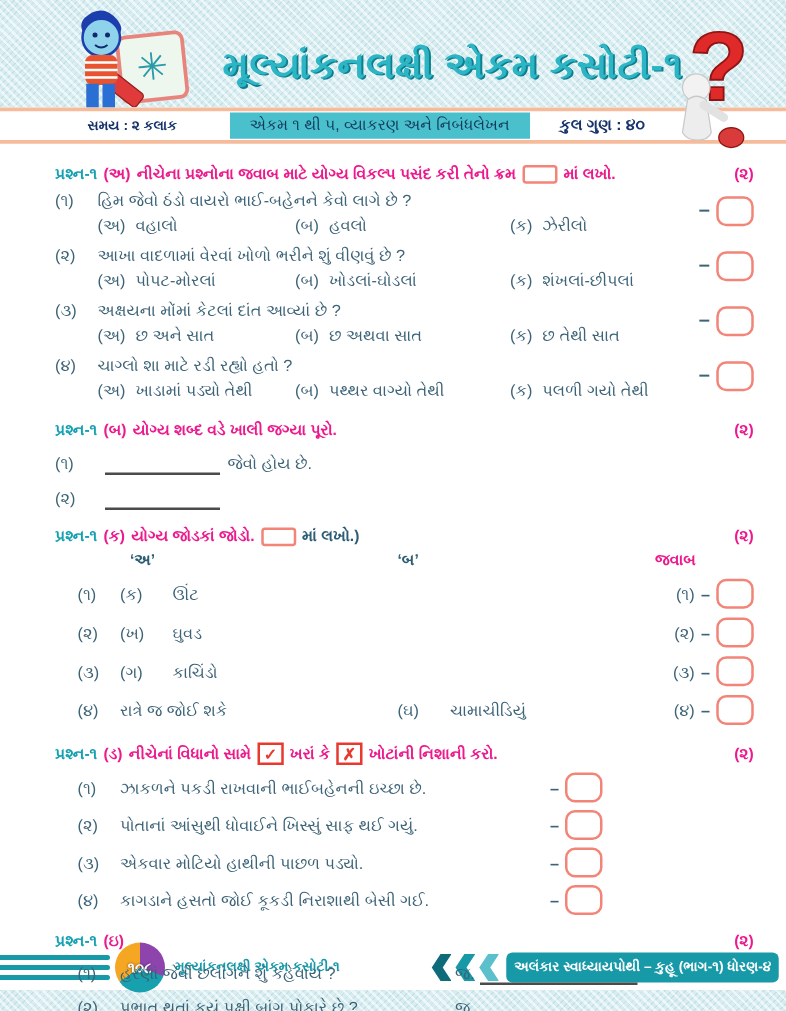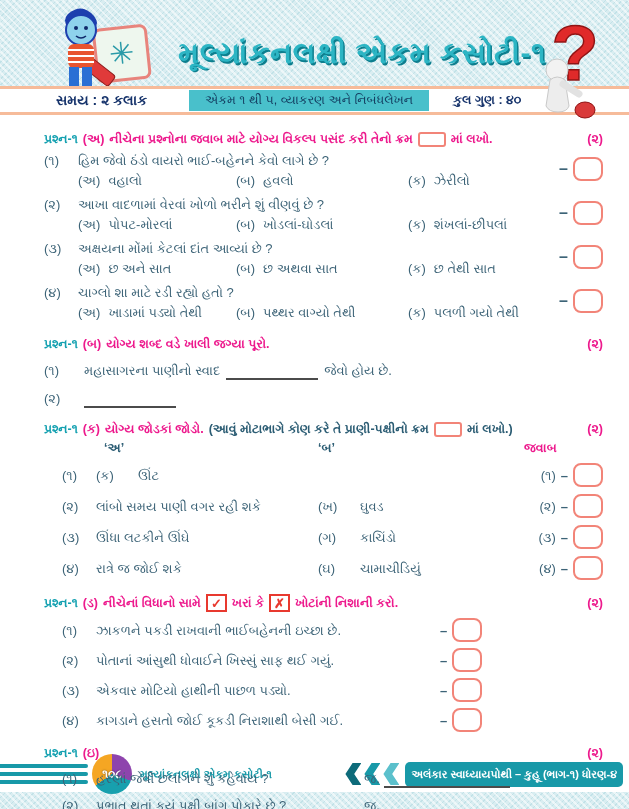--- a/index.html
+++ b/index.html
@@ -22,21 +22,21 @@
     text-shadow:1.5px 1.5px 0 #0d7e8e; white-space:nowrap;
   }
   .mascot{ position:absolute; left:40px; top:6px; }
   .qfigure{ position:absolute; right:4px; top:18px; z-index:3; }
 
   .info-band{
     position:absolute; left:0; top:86px; width:629px; height:29px;
     background:#fff; border-top:3px solid #f6bb9a; border-bottom:3px solid #f6bb9a;
     display:flex; align-items:center; z-index:2;
   }
-  .info-time{ margin-left:56px; font-weight:bold; font-size:14px; color:#16336b; }
+  .info-time{ margin-left:70px; font-weight:bold; font-size:11px; color:#16336b; }
   .info-units{
     margin-left:42px; background:#49c0cb; color:#123a5e; font-weight:normal;
     font-size:12.5px; padding:3px 16px; }
   .info-marks{ margin-left:24px; font-weight:bold; font-size:12.5px; color:#16336b; }
 
   
   .content{ position:absolute; left:0; top:120px; width:629px; padding:12px 26px 0 44px; z-index:1; }
 
   .sec-header{ display:flex; align-items:center; gap:5px; font-weight:bold; font-size:12.5px; white-space:nowrap; }
   .qno{ color:#13a0b0; }
@@ -287,34 +287,32 @@
 
     <div class="sec-header spacer-b">
       <span class="qno">પ્રશ્ન-૧</span>
       <span class="part">(બ)</span>
       <span class="sec-title">યોગ્ય શબ્દ વડે ખાલી જગ્યા પૂરો.</span>
       <span class="marks">(૨)</span>
     </div>
 
     <div class="b-item">
       <span class="b-num">(૧)</span>
-      <span>મહાસાગરના પાણીનો સ્વાદ</span>
       <span class="blank"></span>
       <span>જેવો હોય છે.</span>
     </div>
     <div class="b-item">
       <span class="b-num">(૨)</span>
       <span class="blank"></span>
     </div>
 
     <div class="sec-header spacer-b">
       <span class="qno">પ્રશ્ન-૧</span>
       <span class="part">(ક)</span>
       <span class="sec-title">યોગ્ય જોડકાં જોડો.</span>
-      <span class="sec-note">(આવું મોટાભાગે કોણ કરે તે પ્રાણી-પક્ષીનો ક્રમ</span>
       <span class="inline-box"></span>
       <span class="sec-note">માં લખો.)</span>
       <span class="marks">(૨)</span>
     </div>
 
     <div class="c-colheads">
       <span class="c-ha">‘અ’</span>
       <span class="c-hb">‘બ’</span>
       <span class="c-hans">જવાબ</span>
     </div>
@@ -324,32 +322,30 @@
       <span class="c-blabel">(ક)</span>
       <span class="c-b">ઊંટ</span>
       <span class="c-ans">
           <span>(૧)</span>
           <span class="dash">–</span>
           <span class="ansbox"></span>
         </span>
     </div>
     <div class="c-row">
       <span class="c-num">(૨)</span>
-      <span class="c-a">લાંબો સમય પાણી વગર રહી શકે</span>
       <span class="c-blabel">(ખ)</span>
       <span class="c-b">ઘુવડ</span>
       <span class="c-ans">
           <span>(૨)</span>
           <span class="dash">–</span>
           <span class="ansbox"></span>
         </span>
     </div>
     <div class="c-row">
       <span class="c-num">(૩)</span>
-      <span class="c-a">ઊંધા લટકીને ઊંઘે</span>
       <span class="c-blabel">(ગ)</span>
       <span class="c-b">કાચિંડો</span>
       <span class="c-ans">
           <span>(૩)</span>
           <span class="dash">–</span>
           <span class="ansbox"></span>
         </span>
     </div>
     <div class="c-row">
       <span class="c-num">(૪)</span>

